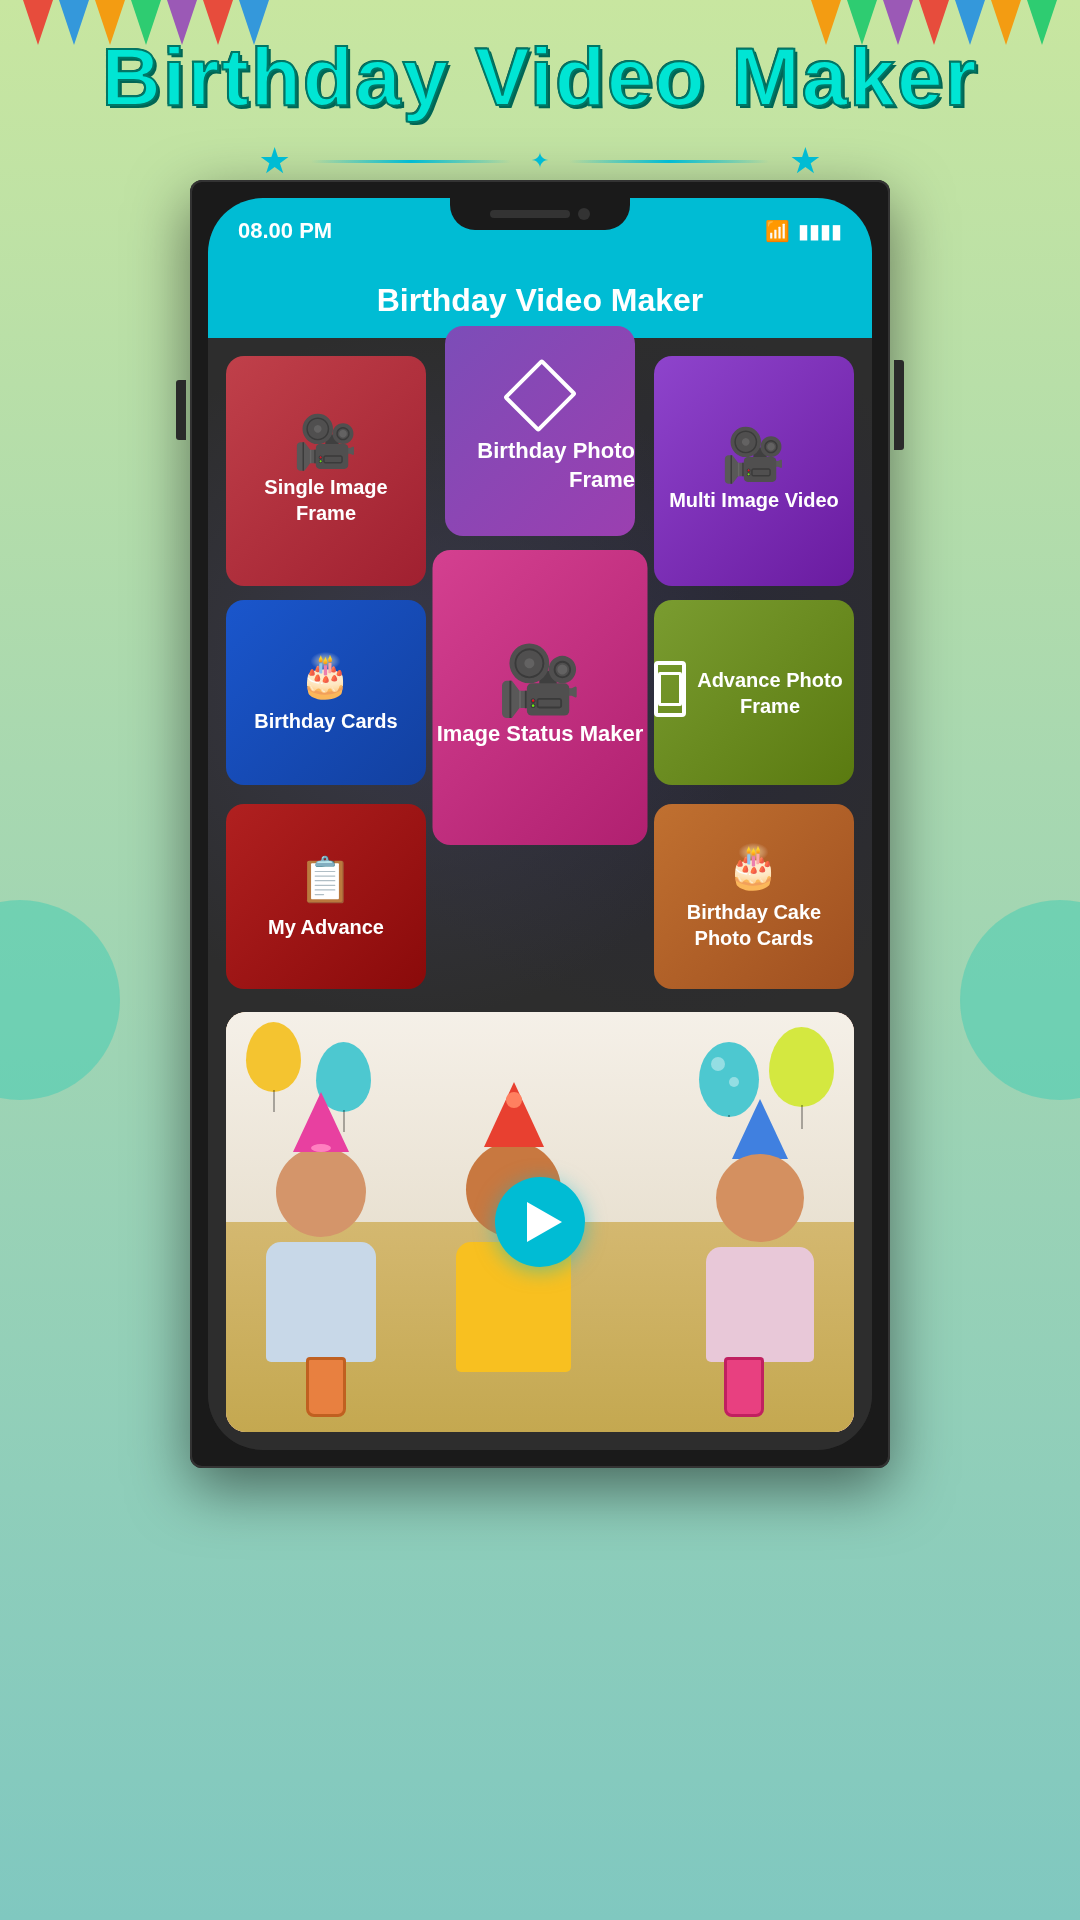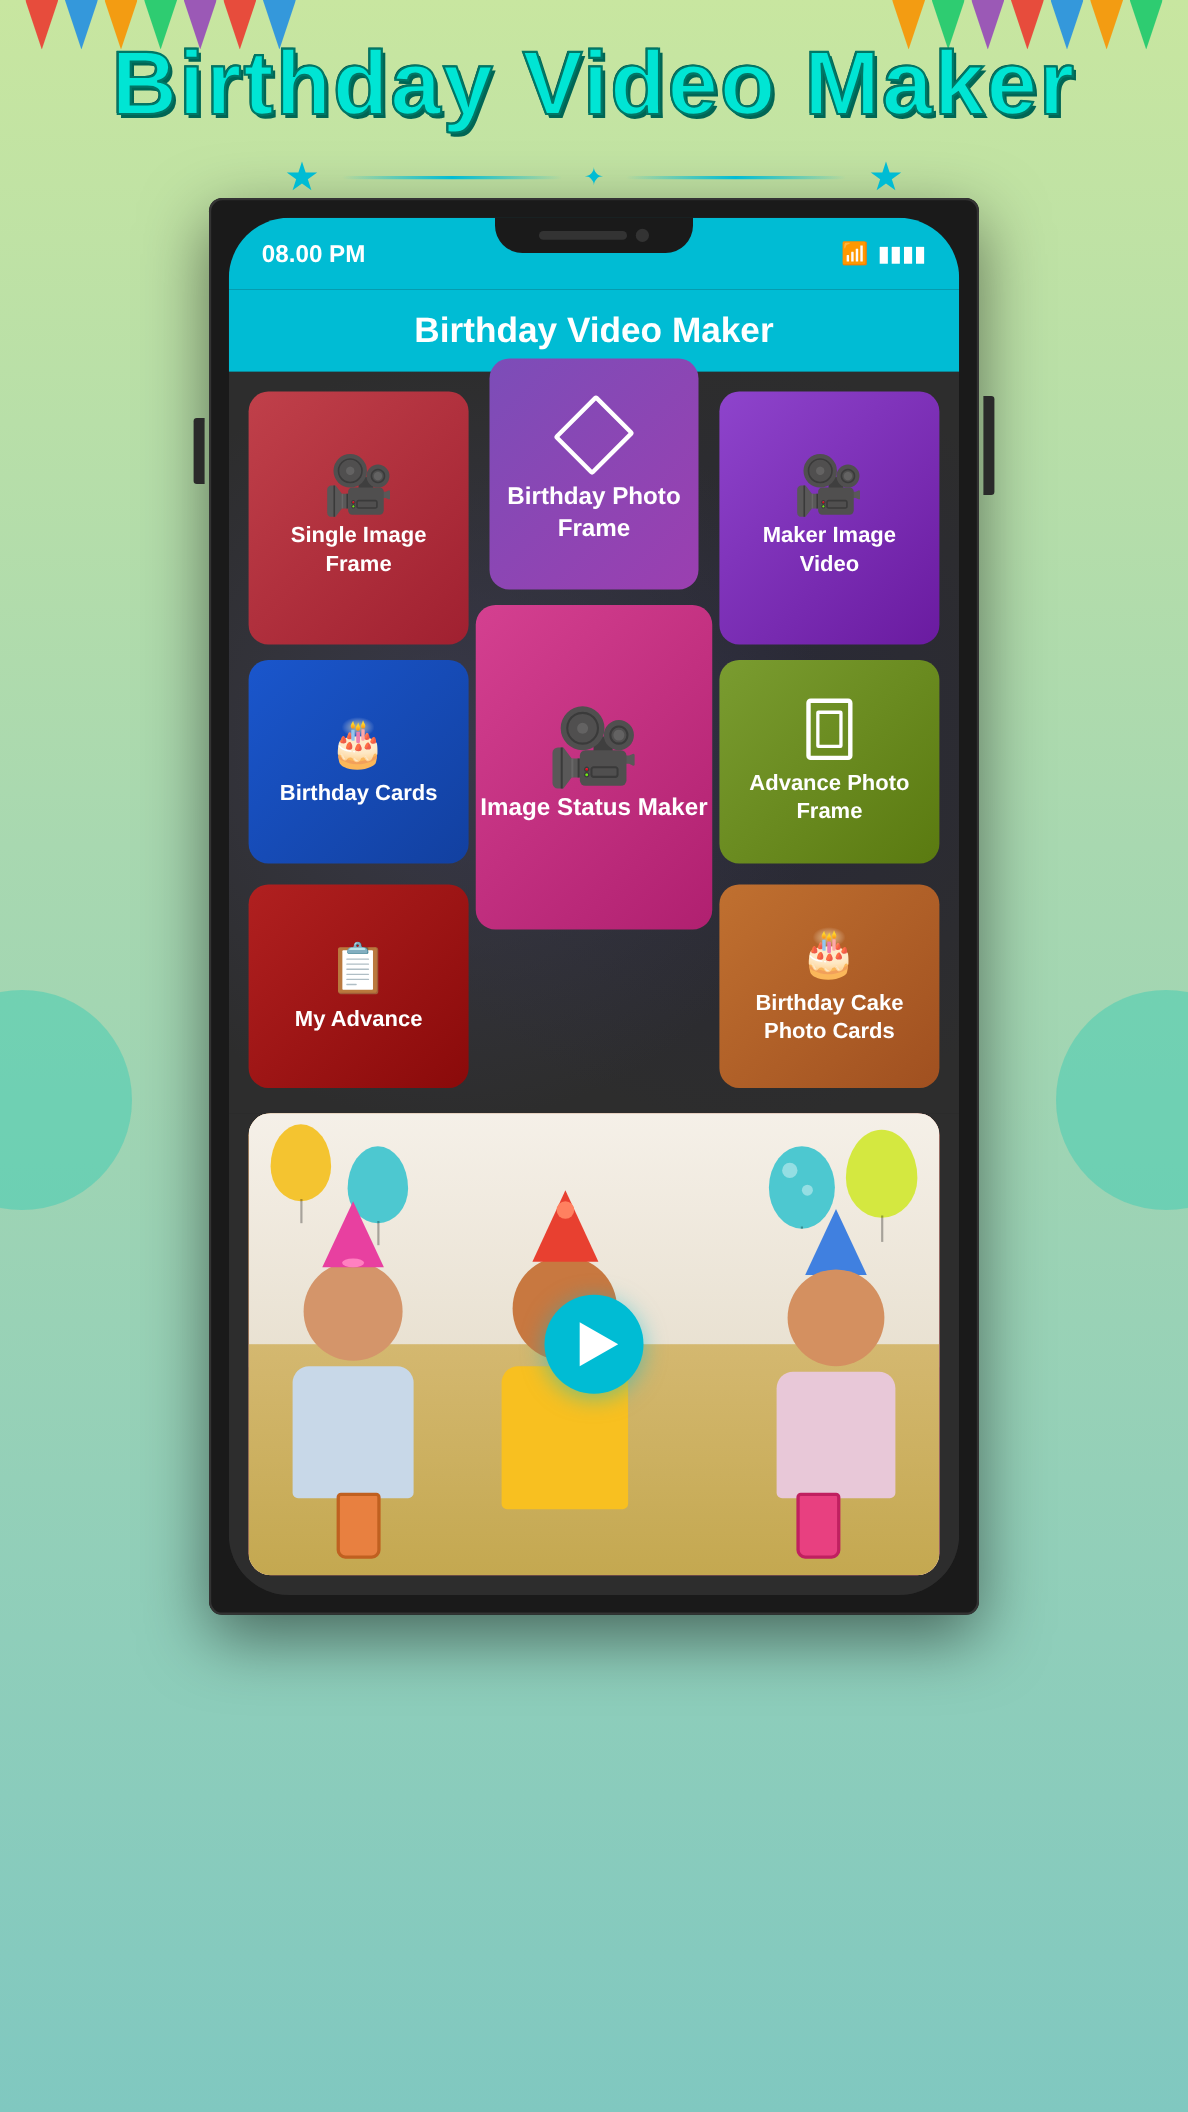--- a/index.html
+++ b/index.html
@@ -273,21 +273,21 @@
       cursor: pointer;
       z-index: 3;
     }
 
     .cell-advance-photo {
       width: 200px;
       height: 185px;
       background: linear-gradient(135deg, #7a9c30, #5a7a10);
       border-radius: 18px;
       display: flex;
-      flex-direction: column;
+      flex-direction: row;
       align-items: center;
       justify-content: center;
       cursor: pointer;
     }
 
     .cell-my-creation {
       width: 200px;
       height: 185px;
       background: linear-gradient(135deg, #b02020, #8a0a0a);
       border-radius: 18px;
@@ -316,21 +316,21 @@
       font-weight: bold;
       text-align: center;
       line-height: 1.3;
       padding: 0 10px;
     }
 
     .cell-label-large {
       color: white;
       font-size: 22px;
       font-weight: bold;
-      text-align: center;
+      text-align: right;
       line-height: 1.3;
     }
 
     
     .video-section {
       background: #2d2d2d;
       padding: 18px;
       padding-top: 0;
     }
 
@@ -554,21 +554,21 @@
 
           <div style="flex:1; position:relative;">
             <div class="cell-birthday-photo-frame">
               <div class="diamond-frame"></div>
               <span class="cell-label-large">Birthday Photo Frame</span>
             </div>
           </div>
 
           <div class="cell-multi-image grid-cell">
             <span class="cam-icon">🎥</span>
-            <span class="cell-label">Maker Image Video</span>
+            <span class="cell-label">Multi Image Video</span>
           </div>
         </div>
 
         <div style="height: 14px;"></div>
 
         <div style="display:flex; gap:12px; height:190px; position:relative; z-index:2;">
 
           <div class="cell-birthday-cards">
             <span style="font-size:42px; margin-bottom:8px;">🎂</span>
             <span class="cell-label">Birthday Cards</span>

